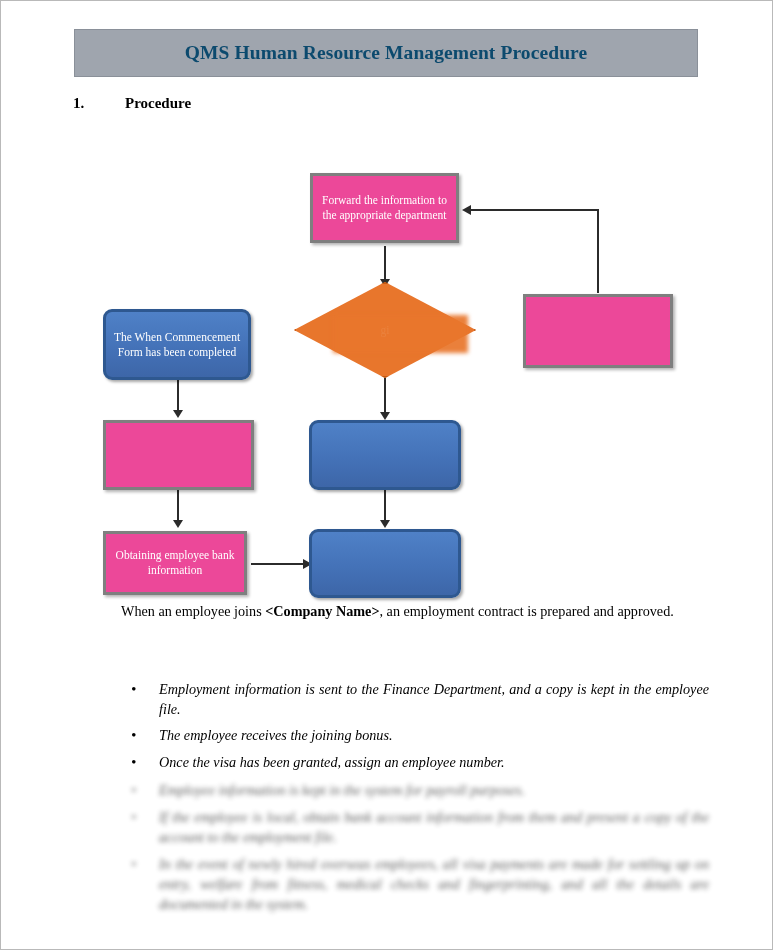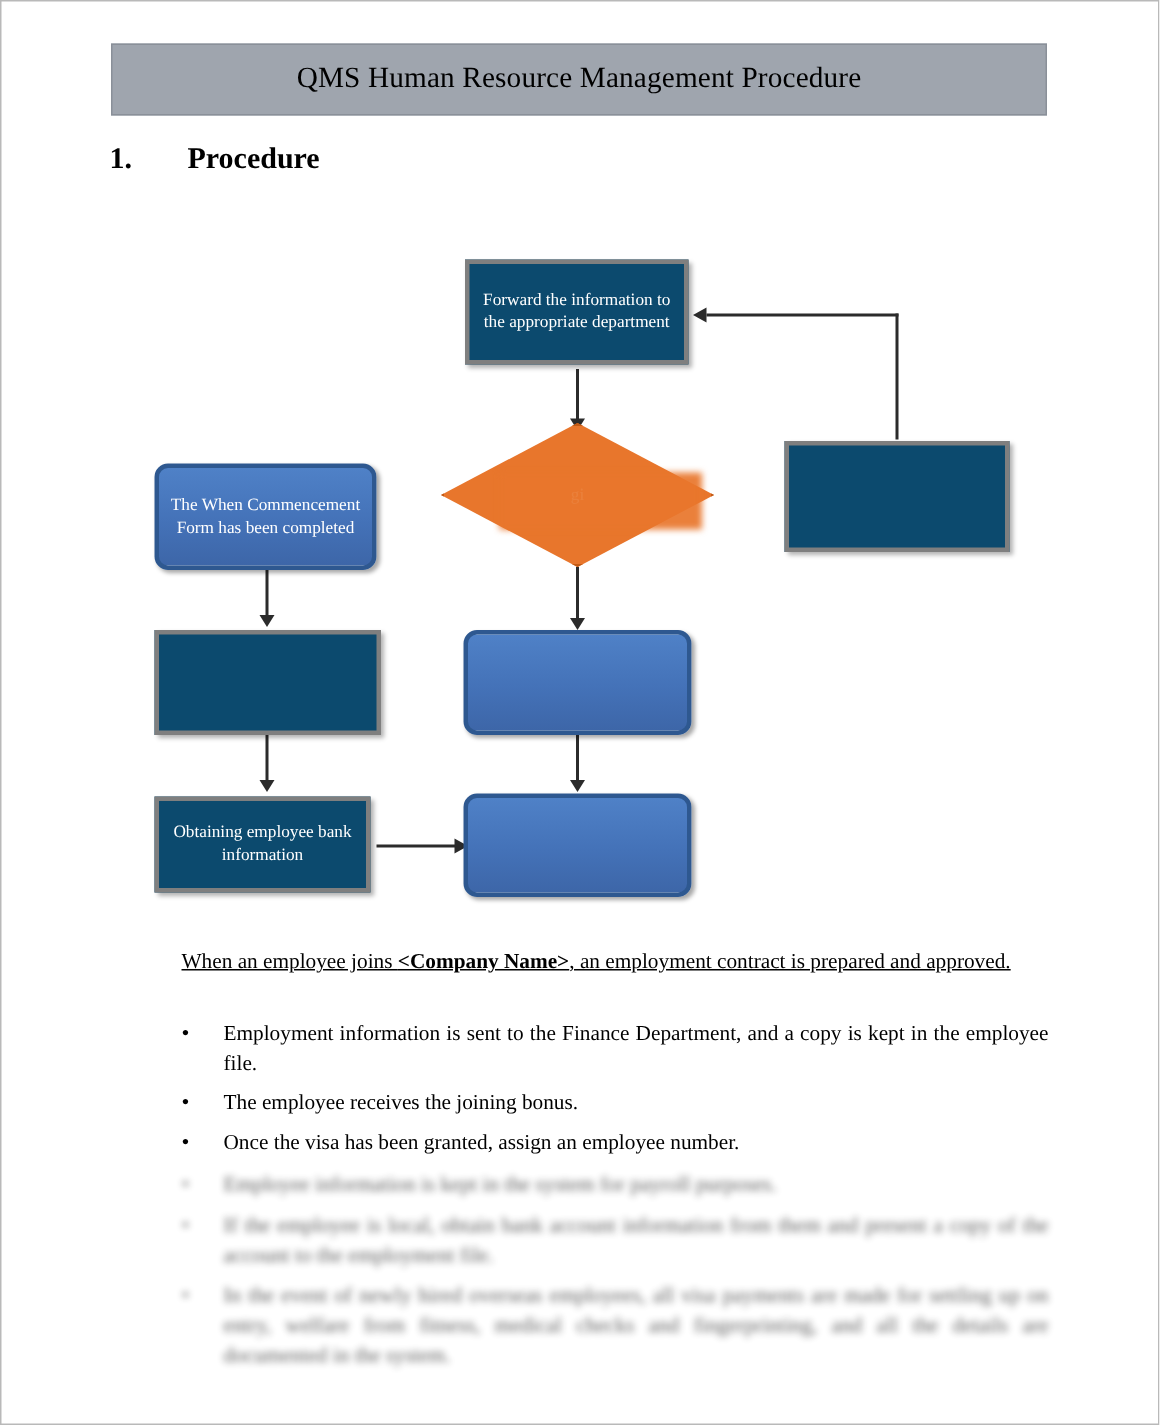--- a/index.html
+++ b/index.html
@@ -30,29 +30,29 @@
     height: 48px;
     background: #9fa5ae;
     border: 1px solid #8a9099;
     display: flex;
     align-items: center;
     justify-content: center;
     box-sizing: border-box;
   }
   .title-banner span {
     font-size: 19.5px;
-    font-weight: normal;
-    color: #000000;
+    font-weight: bold;
+    color: #0c4a6e;
     letter-spacing: 0.1px;
   }
 
   
   .heading {
     position: absolute;
-    font-size: 20px;
+    font-size: 15px;
     font-weight: bold;
     white-space: nowrap;
   }
   .heading .num { display: inline-block; }
   .heading .txt { display: inline-block; }
 
   #h1 { left: 72px; top: 94px; }
   #h1 .num { width: 52px; }
   #h2 { left: 72px; top: 132px; }
   #h2 .num { width: 52px; }
@@ -75,21 +75,21 @@
     text-align: center;
     color: #ffffff;
     font-size: 11.5px;
     line-height: 1.28;
     font-family: "Liberation Serif", "DejaVu Serif", serif;
     overflow: hidden;
   }
   .node .label { padding: 0 6px; }
 
   .node.gray {
-    background: #0c4a6e;
+    background: #ec4899;
     border: 3px solid #7f7f7f;
     box-shadow: 2px 2px 3px rgba(0,0,0,0.30);
   }
   .node.blue {
     background: linear-gradient(180deg, #4f81c7 0%, #4472b8 55%, #3d66a8 100%);
     border: 3px solid #2e5890;
     border-radius: 9px;
     box-shadow: 2px 2px 3px rgba(0,0,0,0.35);
   }
 
@@ -157,32 +157,33 @@
 
   
   .body-block {
     position: absolute;
     left: 120px;
     width: 578px;
     font-size: 14.2px;
     line-height: 1.42;
     text-align: justify;
   }
-  #para1 { top: 630px; text-decoration: underline; }
+  #para1 { top: 600px; }
   #para1 b { font-weight: bold; }
 
   .bullet {
     position: absolute;
-    left: 120px;
+    left: 130px;
     width: 578px;
     font-size: 14.2px;
     line-height: 1.42;
     text-align: justify;
     padding-left: 28px;
     box-sizing: border-box;
+    font-style: italic;
   }
   .bullet::before {
     content: "\2022";
     position: absolute;
     left: 0;
     top: 0;
     font-size: 15px;
   }
   .bullet.faded {
     color: #1c1c1c;

